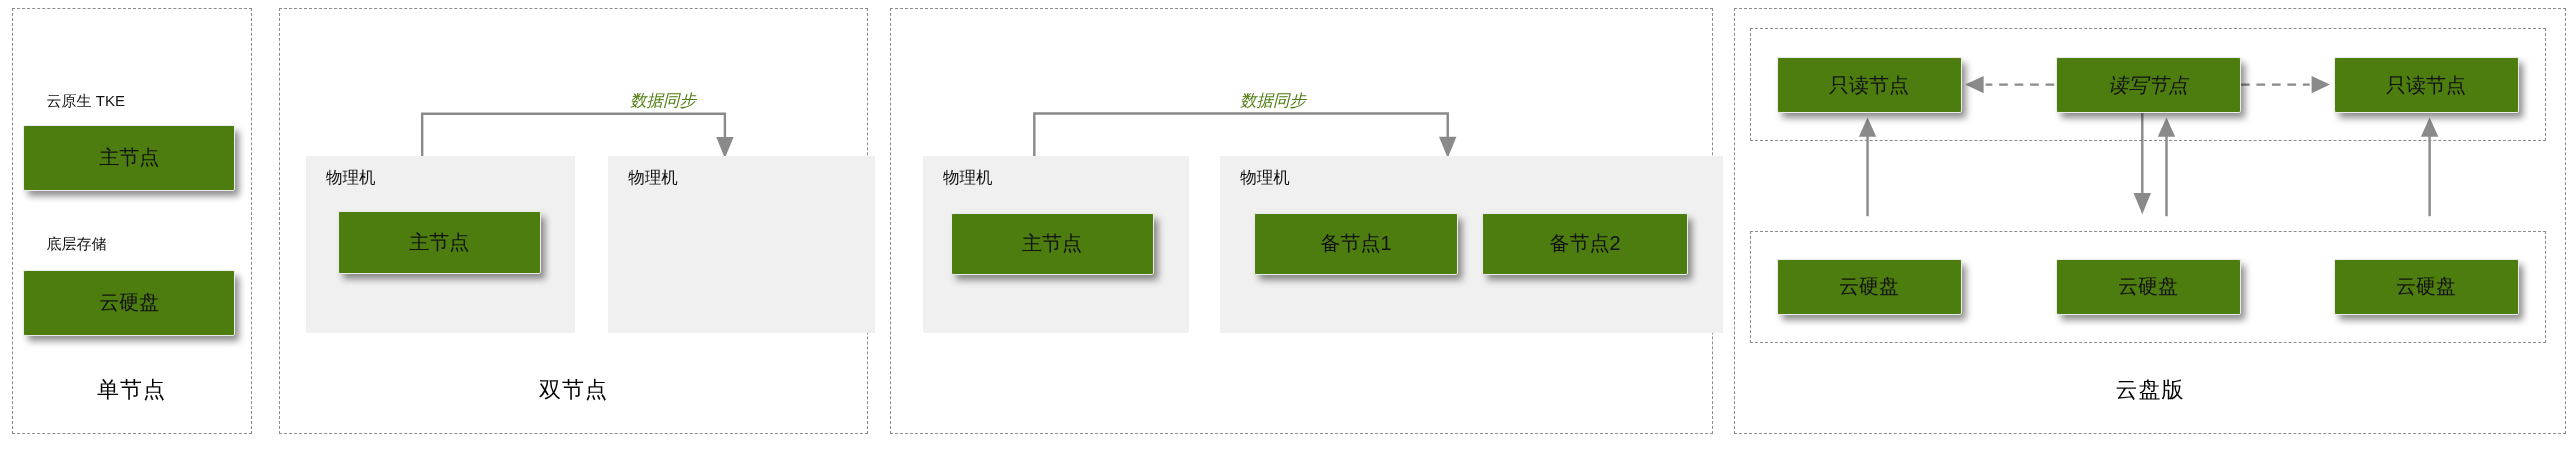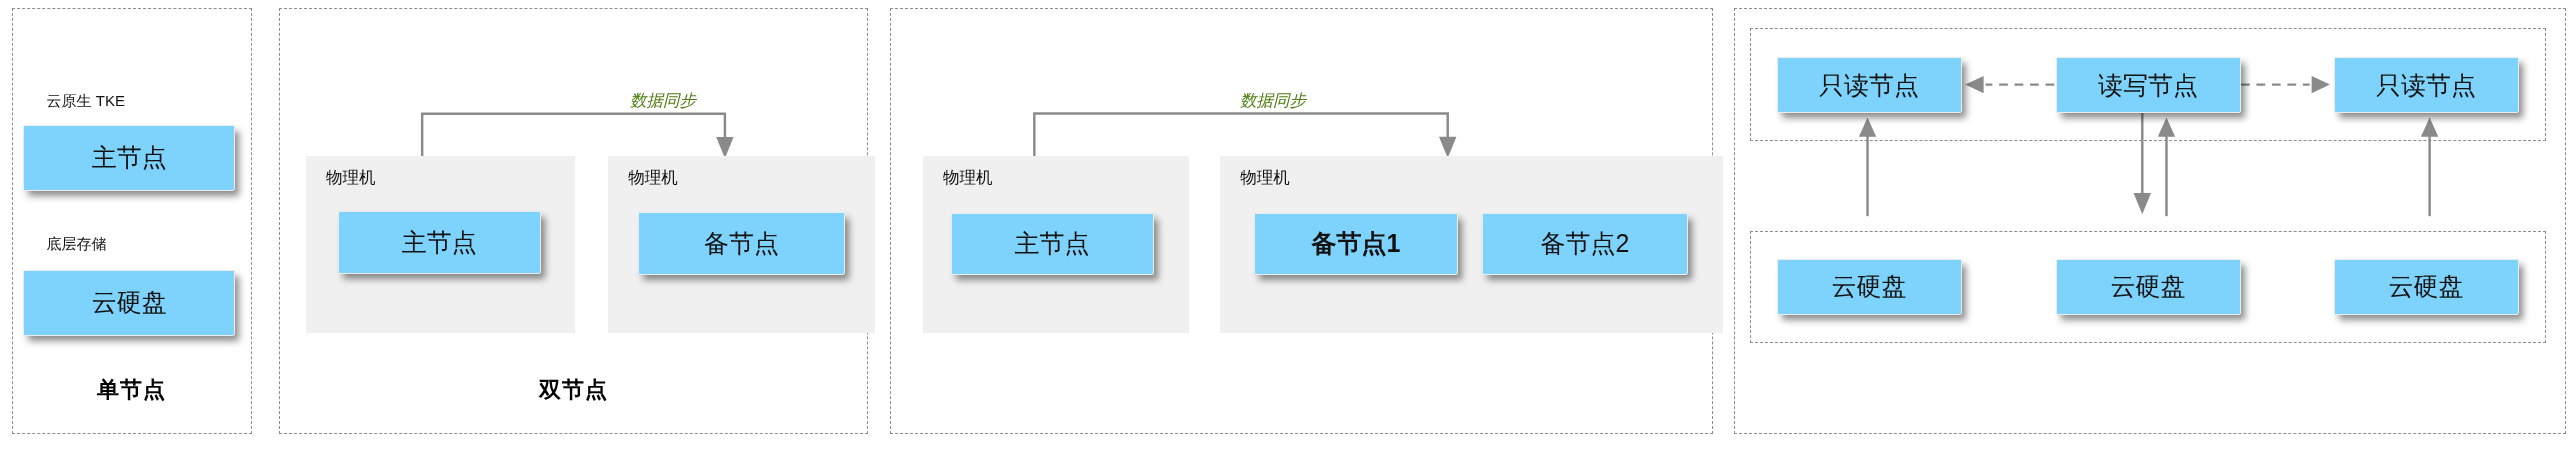--- a/index.html
+++ b/index.html
@@ -5,28 +5,28 @@
   html,body{margin:0;padding:0;background:#ffffff;}
   .canvas{
     position:relative;width:2576px;height:449px;background:#ffffff;overflow:hidden;
     font-family:"Liberation Sans","DejaVu Sans",sans-serif;color:#111111;
   }
   .panel{
     position:absolute;top:7.7px;height:426px;border:1.9px dashed #8c8c8c;box-sizing:border-box;
   }
   .panel-title{
     position:absolute;left:0;top:366px;width:100%;text-align:center;
-    font-size:22px;font-weight:bold;color:#000000;letter-spacing:1px;
+    font-size:22px;font-weight:normal;color:#000000;letter-spacing:1px;
   }
   .layer-label{position:absolute;font-size:15px;color:#111111;white-space:nowrap;}
   .node-box{
-    position:absolute;background:#7dd3fc;border:1px solid #ececec;border-radius:1.9px;
+    position:absolute;background:#4d7c0f;border:1px solid #ececec;border-radius:1.9px;
     box-shadow:4.8px 5.8px 7.7px -1px rgba(0,0,0,0.45);
     display:flex;align-items:center;justify-content:center;
-    font-size:25px;color:#111111;box-sizing:border-box;white-space:nowrap;
+    font-size:20px;color:#111111;box-sizing:border-box;white-space:nowrap;
   }
   .host-box{position:absolute;background:#f0f0f0;margin-left:19px;}
   .host-label{position:absolute;left:20.3px;top:11.6px;font-size:16.5px;color:#111111;white-space:nowrap;}
   .sync-label{position:absolute;top:81px;text-align:right;font-size:16.5px;color:#4d7c0f;white-space:nowrap;font-style:italic;}
   .arrow-layer{position:absolute;left:0;top:0;pointer-events:none;}
   .inner-dashed{position:absolute;border:1.9px dashed #8c8c8c;box-sizing:border-box;}
 </style>
 </head>
 <body>
 
@@ -54,23 +54,20 @@
 
     <div class="host-box" style="left:6.8px;top:147px;width:269px;height:177px;">
       <div class="host-label">物理机</div>
       <div class="node-box" style="left:32px;top:55px;width:203px;height:63px;">
         <span>主节点</span>
       </div>
     </div>
 
     <div class="host-box" style="left:309px;top:147px;width:267px;height:177px;">
       <div class="host-label">物理机</div>
-      <div class="node-box" style="left:30px;top:56px;width:207px;height:63px;">
-        <span>备节点</span>
-      </div>
     </div>
 
     <div class="panel-title">双节点</div>
   </div>
 
   <div class="panel" style="left:890px;width:823px;">
     <div class="sync-label" style="left:144px;width:271px;">数据同步</div>
 
     <svg class="arrow-layer" width="823" height="426" viewBox="0 0 850 440">
       <path d="M148,152 L148,108 L575,108 L575,134" fill="none" stroke="#8a8a8a" stroke-width="2.5"></path>
@@ -79,21 +76,21 @@
 
     <div class="host-box" style="left:12.6px;top:147px;width:266px;height:177px;">
       <div class="host-label">物理机</div>
       <div class="node-box" style="left:28px;top:57px;width:203px;height:62px;">
         <span>主节点</span>
       </div>
     </div>
 
     <div class="host-box" style="left:310px;top:147px;width:503px;height:177px;">
       <div class="host-label">物理机</div>
-      <div class="node-box" style="left:34px;top:57px;width:204px;height:62px;font-weight:bold;">
+      <div class="node-box" style="left:34px;top:57px;width:204px;height:62px;">
         <span>备节点1</span>
       </div>
       <div class="node-box" style="left:262px;top:57px;width:206px;height:62px;">
         <span>备节点2</span>
       </div>
     </div>
 
   </div>
 
   <div class="panel" style="left:1734px;width:832px;">
@@ -124,36 +121,37 @@
       <g>
         <path d="M718,214 L718,130" fill="none" stroke="#8a8a8a" stroke-width="2.5"></path>
         <polygon points="709,132 727,132 718,112" fill="#8a8a8a"></polygon>
       </g>
     </svg>
 
     <div class="inner-dashed" style="left:14.5px;top:19.4px;width:796px;height:113px;">
       <div class="node-box" style="left:26px;top:28px;width:185px;height:56px;">
         <span>只读节点</span>
       </div>
-      <div class="node-box" style="left:305px;top:28px;width:185px;height:56px;">
+      <div class="node-box" style="left:305px;top:28px;width:185px;height:56px;font-style:italic;">
         <span>读写节点</span>
       </div>
       <div class="node-box" style="left:583px;top:28px;width:185px;height:56px;">
         <span>只读节点</span>
       </div>
     </div>
 
     <div class="inner-dashed" style="left:14.5px;top:222px;width:796px;height:112px;">
       <div class="node-box" style="left:26px;top:27px;width:185px;height:56px;">
         <span>云硬盘</span>
       </div>
       <div class="node-box" style="left:305px;top:27px;width:185px;height:56px;">
         <span>云硬盘</span>
       </div>
       <div class="node-box" style="left:583px;top:27px;width:185px;height:56px;">
         <span>云硬盘</span>
       </div>
     </div>
 
+    <div class="panel-title">云盘版</div>
   </div>
 
 </div>
 
 
 </body></html>

